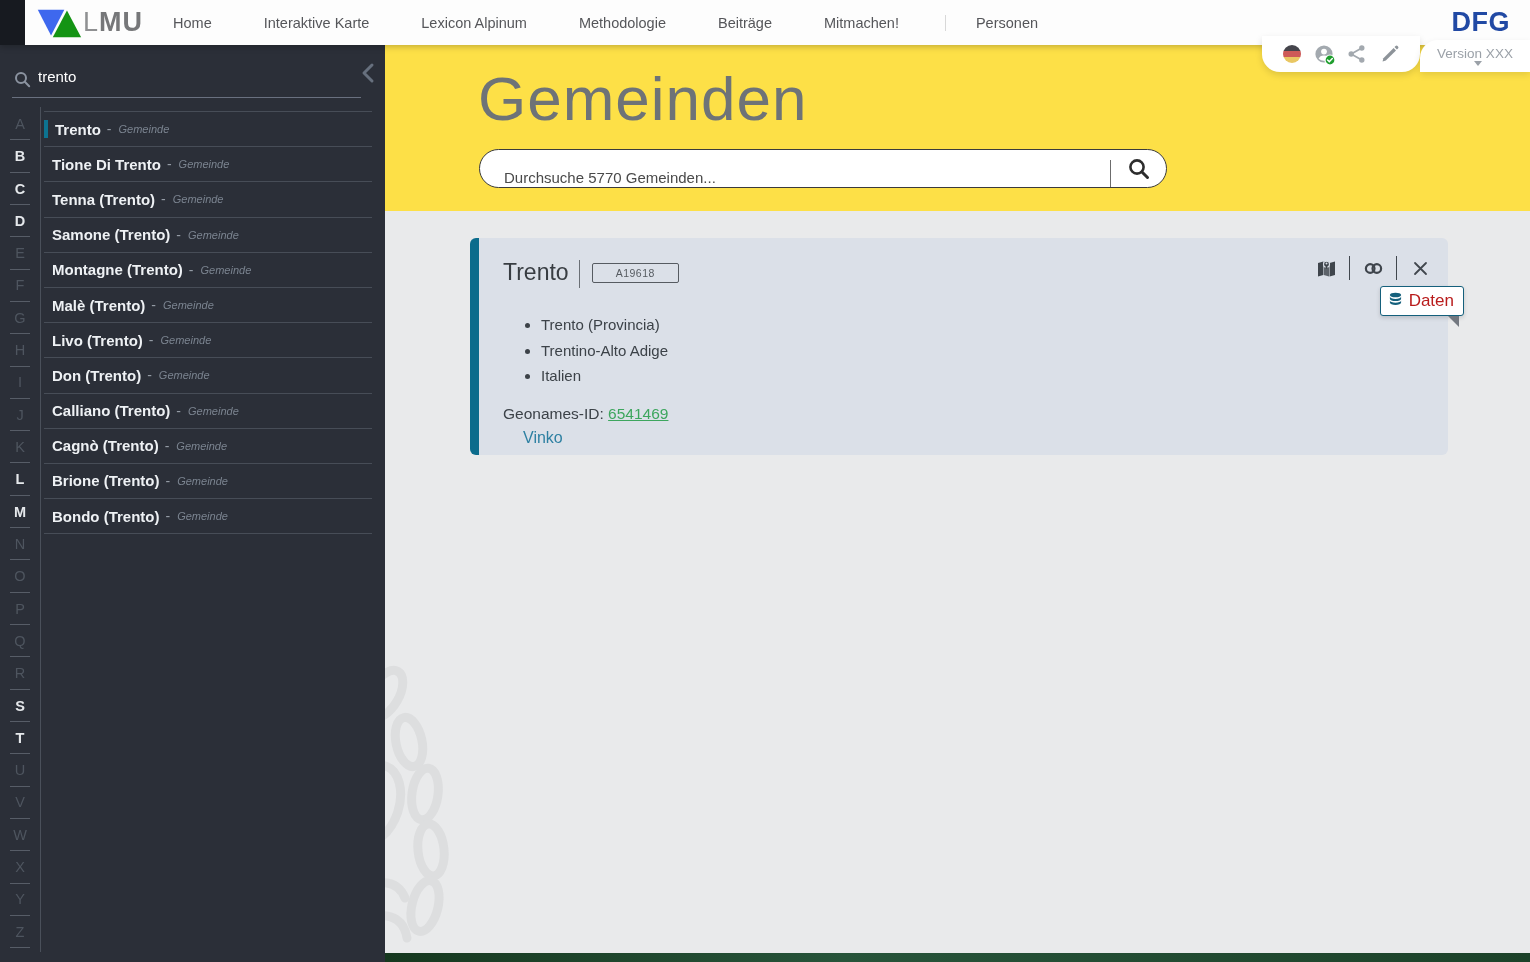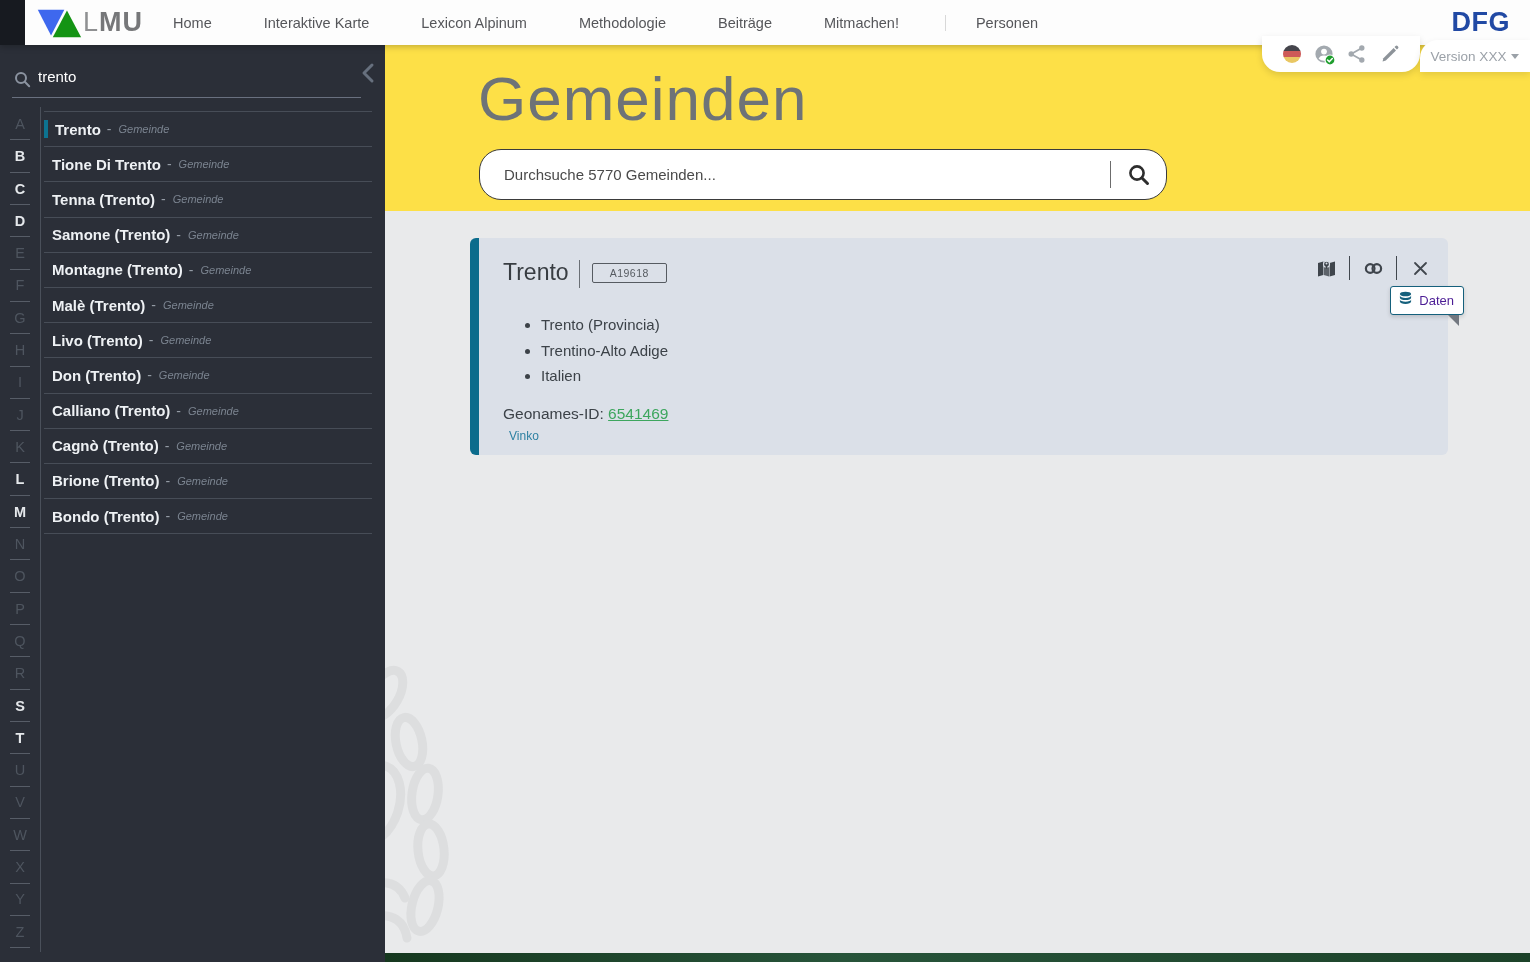--- a/index.html
+++ b/index.html
@@ -31,21 +31,21 @@
   }
   .qicon{width:20px;height:20px;cursor:pointer;position:relative;}
   #flag{width:18px;height:18px;border-radius:50%;overflow:hidden;display:flex;flex-direction:column;}
   #flag i{flex:1;}
   #flag i:nth-child(1){background:#45454c;}
   #flag i:nth-child(2){background:#cd5a58;}
   #flag i:nth-child(3){background:#e9c763;}
   #versiontab{
     position:absolute;left:1420px;top:40px;width:110px;height:32px;background:#fff;
     border-radius:18px 0 0 0;z-index:6;display:flex;align-items:center;justify-content:center;
-    color:#9ba1a8;font-size:13.5px;cursor:pointer;box-shadow:0 3px 7px rgba(0,0,0,.10);
+    color:#9ba1a8;font-size:13.5px;cursor:pointer;box-shadow:0 3px 7px rgba(0,0,0,.10);flex-direction:column;
   }
   #versiontab .caret{width:0;height:0;border-left:4px solid transparent;border-right:4px solid transparent;border-top:5px solid #9ba1a8;margin-left:5px;}
   
   #sidebar{position:absolute;left:0;top:45px;width:385px;height:917px;background:#2b2f38;z-index:4;}
   #sb-search-icon{position:absolute;left:14px;top:26px;}
   #sb-search-input{
     position:absolute;left:36px;top:22px;width:300px;background:transparent;border:none;outline:none;
     color:#ffffff;font-size:15px;font-weight:500;font-family:inherit;
   }
   #sb-underline{position:absolute;left:12px;top:52px;width:349px;height:1px;background:#8b94a6;opacity:.65;}
@@ -63,58 +63,58 @@
   .res-name{font-size:15px;font-weight:600;color:#eef1f4;margin-left:8px;}
   .result-row.selected .res-name{margin-left:0;}
   .res-sep{font-size:14px;color:#949ba5;margin:0 7px 0 6px;}
   .res-type{font-size:11px;font-style:italic;color:#7b8490;}
   
   #header-block{
     position:absolute;left:385px;top:41px;width:1145px;height:170px;background:#fde047;z-index:1;
   }
   #page-title{position:absolute;left:93px;top:22px;font-size:62px;font-weight:300;color:#6e7377;letter-spacing:1px;}
   #main-search{
-    position:absolute;left:94px;top:108px;width:688px;height:51px;background:#fff;
-    border:1px solid #3b3b3b;border-radius:22px;display:flex;align-items:center;box-sizing:border-box;
+    position:absolute;left:94px;top:108px;width:688px;height:39px;background:#fff;
+    border:1px solid #3b3b3b;border-radius:22px;display:flex;align-items:flex-end;box-sizing:border-box;
   }
   #main-search-input{flex:1;border:none;outline:none;background:transparent;margin-left:22px;font-size:15px;color:#4a4a4a;font-family:inherit;}
   #main-search-input::placeholder{color:#4a4a4a;opacity:1;}
   #main-search-divider{width:1px;height:27px;background:#6c6c6c;}
   #main-search-btn{width:55px;height:100%;display:flex;align-items:center;justify-content:center;cursor:pointer;border-radius:0 22px 22px 0;}
   #content{position:absolute;left:385px;top:215px;width:1145px;height:747px;background:#e9eaeb;z-index:1;overflow:hidden;}
   
   #watermark{position:absolute;left:-18px;bottom:4px;opacity:.55;pointer-events:none;}
   #green-strip{position:absolute;left:0;bottom:0;width:100%;height:9px;background:linear-gradient(90deg,#16381f,#27543a 40%,#1c4229);}
   
   #card{
     position:absolute;left:85px;top:23px;width:978px;height:217px;background:#dbe0e8;
     border-radius:6px;border-left:9px solid #0c6c8c;box-sizing:border-box;padding:16px 20px 0 24px;
   }
   #card-header{display:flex;align-items:center;height:36px;}
   #card-title{font-size:23px;color:#383d42;}
   #card-title-divider{width:1px;height:28px;background:#6a6f75;margin:4px 12px 0 10px;}
-  #card-badge{border:1px solid #565b61;color:#565b61;font-size:10.5px;padding:3px 17px;border-radius:2px;letter-spacing:.5px;margin-top:2px;}
+  #card-badge{border:1px solid #565b61;color:#565b61;font-size:10.5px;padding:3px 23px;border-radius:2px;letter-spacing:.5px;margin-top:2px;}
   #card-icons{position:absolute;right:16px;top:18px;display:flex;align-items:center;}
   .card-icon{cursor:pointer;display:flex;align-items:center;justify-content:center;width:24px;height:24px;}
   .ci-divider{width:1px;height:24px;background:#41474e;margin:0 11px;}
   #card-bullets{margin:26px 0 0 0;padding-left:38px;}
   #card-bullets li{font-size:15px;color:#3c4248;margin-bottom:8.5px;}
   #geonames-row{margin-top:21px;font-size:15.5px;color:#3c4248;}
   #geonames-link{color:#3da65e;text-decoration:underline;cursor:pointer;}
-  #vinko-link{margin-top:6px;font-size:12px;color:#2e80a2;cursor:pointer;display:inline-block;margin-left:6px;}
+  #vinko-link{margin-top:6px;font-size:16px;color:#2e80a2;cursor:pointer;display:inline-block;margin-left:20px;}
   
   #daten-tooltip{
     position:absolute;right:-16px;top:48px;background:#fff;border:1.6px solid #15607c;border-radius:3px;
     display:flex;align-items:center;gap:6px;padding:4px 9px 4px 7px;cursor:pointer;box-shadow:0 2px 4px rgba(0,0,0,.15);
   }
   #daten-tooltip::after{
     content:"";position:absolute;right:4px;bottom:-12px;width:0;height:0;
     border-top:11px solid #737880;border-left:11px solid transparent;
   }
-  #daten-label{font-size:13px;color:#4c1d95;}
+  #daten-label{font-size:17px;color:#b91c1c;}
 </style>
 </head>
 <body>
 
 <div id="topbar">
   <div id="corner-strip"></div>
   <div id="logo">
     <span>
       <svg width="46" height="32" viewBox="0 0 52 34">
         <polygon points="2,2 32,2 17,31" fill="#3e68ee"></polygon>

